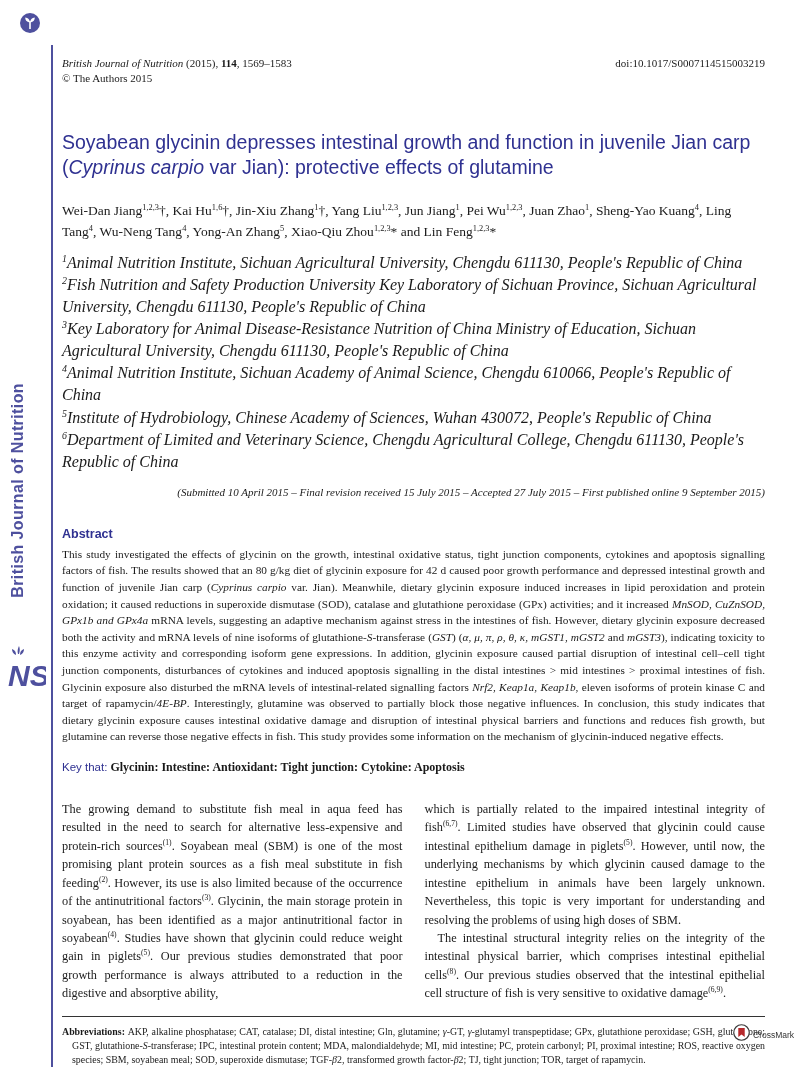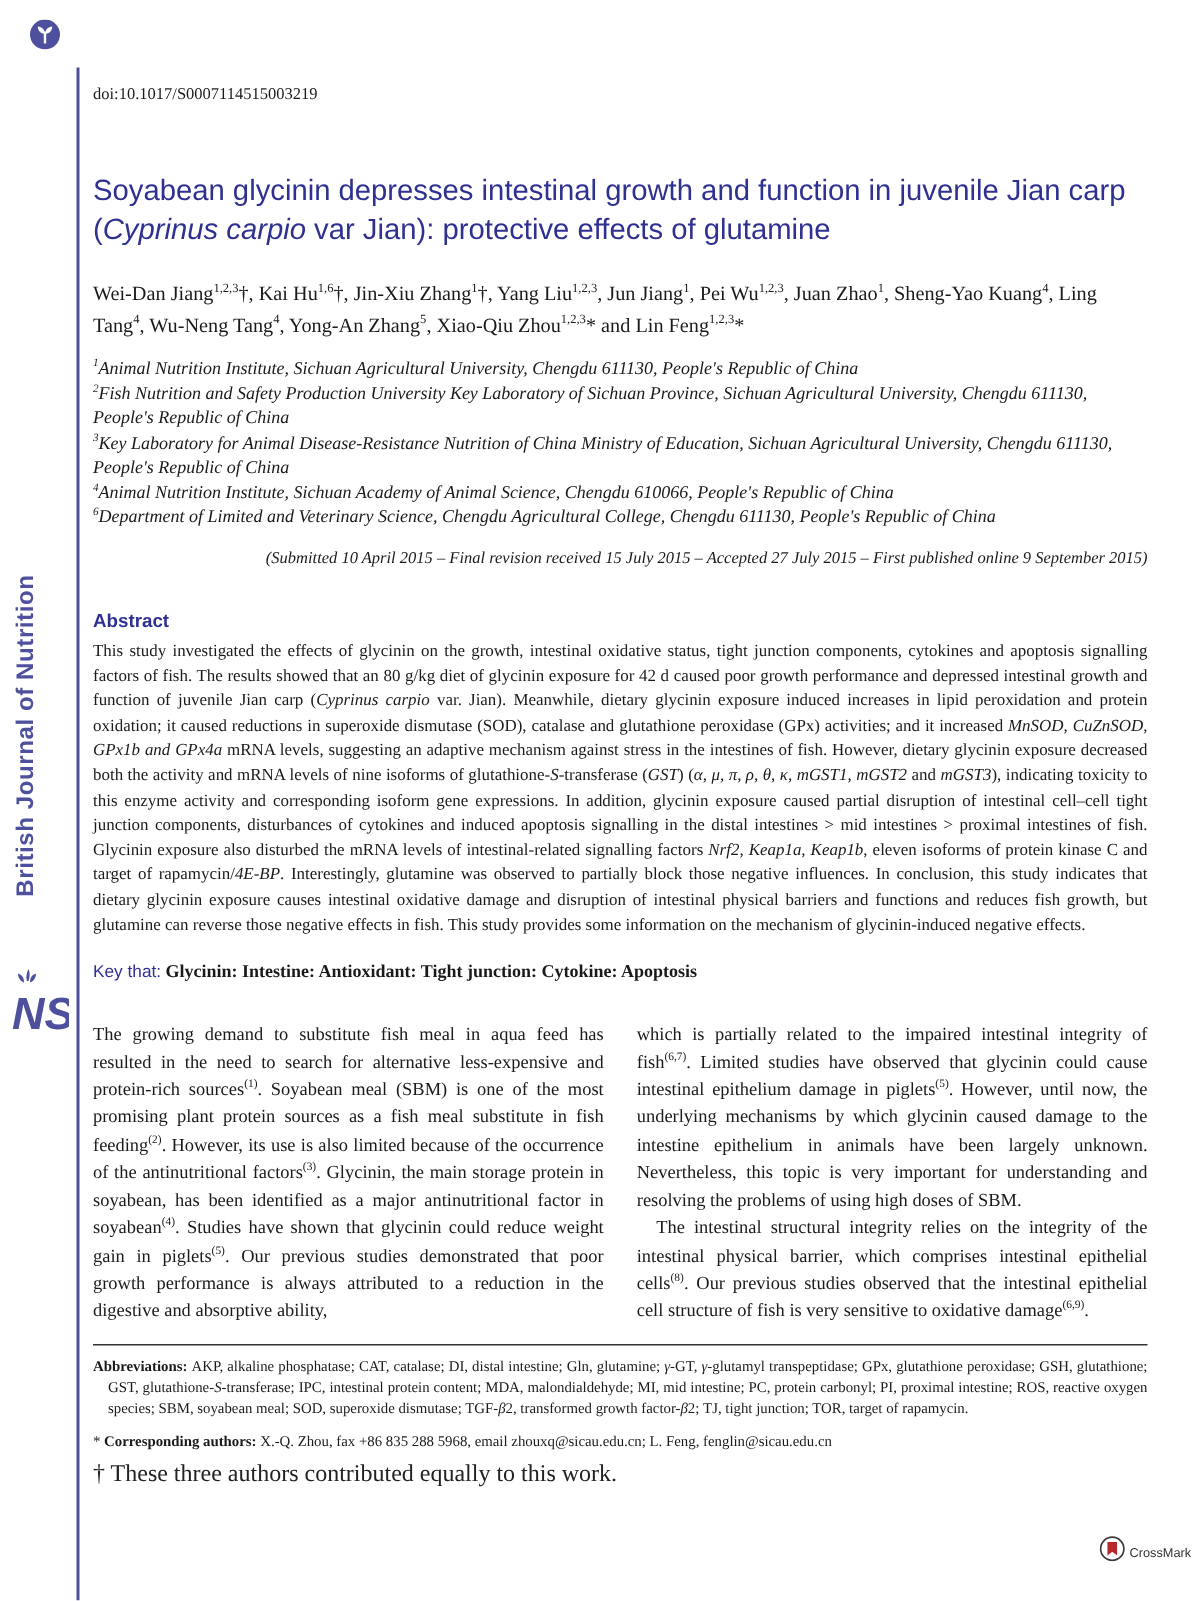--- a/index.html
+++ b/index.html
@@ -17,21 +17,21 @@
   .ns-logo{position:absolute;left:6px;top:642px;}
   
   .content{position:absolute;left:62px;top:0;width:703px;}
   .jheader{display:flex;justify-content:space-between;margin-top:56px;
        font-size:11px;line-height:1.35;}
   .jheader .left{}
   .jheader .right{font-size:11px;}
   .article-title{margin-top:44px;font-family:"Liberation Sans","DejaVu Sans",sans-serif;
        font-weight:400;font-size:19.5px;line-height:1.32;color:#2f3191;}
   .authors{margin-top:20px;font-size:13.5px;line-height:1.55;}
-  .affiliations{margin-top:9px;font-size:12px;line-height:1.38;}
+  .affiliations{margin-top:9px;font-size:16px;line-height:1.38;}
   .affil{font-style:italic;}
   .affil sup{font-style:italic;}
   .submitted{margin-top:13px;font-style:italic;font-size:11px;text-align:right;}
   .abstract-head{margin-top:29px;font-family:"Liberation Sans","DejaVu Sans",sans-serif;
        font-weight:700;font-size:12.5px;color:#2f3191;}
   .abstract-body{margin-top:5px;font-size:11.3px;line-height:1.47;text-align:justify;}
   .keywords{margin-top:15px;font-size:12px;}
   .keywords .kw-label{font-family:"Liberation Sans","DejaVu Sans",sans-serif;color:#2f3191;font-size:11.5px;}
   .keywords .kw-body{font-weight:bold;}
   .cols{margin-top:25px;display:flex;gap:22px;font-size:12.3px;line-height:1.5;text-align:justify;}
@@ -70,32 +70,37 @@
       <path d="M10 13 c-3-1 -4-4 -4-6 c3 1 4 3 4 6 z"></path>
       <path d="M14 13 c3-1 4-4 4-6 c-3 1 -4 3 -4 6 z"></path>
     </g>
     <text x="2" y="44" font-family="Liberation Sans, sans-serif" font-size="30" font-weight="bold" font-style="italic" fill="#4e509e">NS</text>
   </svg>
 </div>
 
 <div class="content">
 
   <div class="jheader">
+    <div class="left">
+      <div><span class="i">British Journal of Nutrition</span><span> (2015), </span><span class="b">114</span><span>, 1569–1583</span></div>
+      <div>© The Authors 2015</div>
+    </div>
     <div class="right">doi:10.1017/S0007114515003219</div>
   </div>
 
   <h1 class="article-title" style="margin-bottom:0;"><span>Soyabean glycinin depresses intestinal growth and function in juvenile Jian carp (</span><span class="i">Cyprinus carpio</span><span> var Jian): protective effects of glutamine</span></h1>
 
   <div class="authors"><span>Wei-Dan Jiang</span><sup>1,2,3</sup><span>†, </span><span>Kai Hu</span><sup>1,6</sup><span>†, </span><span>Jin-Xiu Zhang</span><sup>1</sup><span>†, </span><span>Yang Liu</span><sup>1,2,3</sup><span>, </span><span>Jun Jiang</span><sup>1</sup><span>, </span><span>Pei Wu</span><sup>1,2,3</sup><span>, </span><span>Juan Zhao</span><sup>1</sup><span>, </span><span>Sheng-Yao Kuang</span><sup>4</sup><span>, </span><span>Ling Tang</span><sup>4</sup><span>, </span><span>Wu-Neng Tang</span><sup>4</sup><span>, </span><span>Yong-An Zhang</span><sup>5</sup><span>, </span><span>Xiao-Qiu Zhou</span><sup>1,2,3</sup><span>* and </span><span>Lin Feng</span><sup>1,2,3</sup><span>*</span></div>
 
   <div class="affiliations">
     <div class="affil"><sup>1</sup><span class="i">Animal Nutrition Institute, Sichuan Agricultural University, Chengdu 611130, People's Republic of China</span></div>
     <div class="affil"><sup>2</sup><span class="i">Fish Nutrition and Safety Production University Key Laboratory of Sichuan Province, Sichuan Agricultural University, Chengdu 611130, People's Republic of China</span></div>
     <div class="affil"><sup>3</sup><span class="i">Key Laboratory for Animal Disease-Resistance Nutrition of China Ministry of Education, Sichuan Agricultural University, Chengdu 611130, People's Republic of China</span></div>
     <div class="affil"><sup>4</sup><span class="i">Animal Nutrition Institute, Sichuan Academy of Animal Science, Chengdu 610066, People's Republic of China</span></div>
+    <div class="affil"><sup>5</sup><span class="i">Institute of Hydrobiology, Chinese Academy of Sciences, Wuhan 430072, People's Republic of China</span></div>
     <div class="affil"><sup>6</sup><span class="i">Department of Limited and Veterinary Science, Chengdu Agricultural College, Chengdu 611130, People's Republic of China</span></div>
   </div>
 
   <div class="submitted">(Submitted 10 April 2015 – Final revision received 15 July 2015 – Accepted 27 July 2015 – First published online 9 September 2015)</div>
 
   <div class="abstract-head">Abstract</div>
   <div class="abstract-body"><span>This study investigated the effects of glycinin on the growth, intestinal oxidative status, tight junction components, cytokines and apoptosis signalling factors of fish. The results showed that an 80 g/kg diet of glycinin exposure for 42 d caused poor growth performance and depressed intestinal growth and function of juvenile Jian carp (</span><span class="i">Cyprinus carpio</span><span> var. Jian). Meanwhile, dietary glycinin exposure induced increases in lipid peroxidation and protein oxidation; it caused reductions in superoxide dismutase (SOD), catalase and glutathione peroxidase (GPx) activities; and it increased </span><span class="i">MnSOD, CuZnSOD, GPx1b and GPx4a</span><span> mRNA levels, suggesting an adaptive mechanism against stress in the intestines of fish. However, dietary glycinin exposure decreased both the activity and mRNA levels of nine isoforms of glutathione-</span><span class="i">S</span><span>-transferase (</span><span class="i">GST</span><span>) (</span><span class="i">α, μ, π, ρ, θ, κ, mGST1, mGST2</span><span> and </span><span class="i">mGST3</span><span>), indicating toxicity to this enzyme activity and corresponding isoform gene expressions. In addition, glycinin exposure caused partial disruption of intestinal cell–cell tight junction components, disturbances of cytokines and induced apoptosis signalling in the distal intestines &gt; mid intestines &gt; proximal intestines of fish. Glycinin exposure also disturbed the mRNA levels of intestinal-related signalling factors </span><span class="i">Nrf2, Keap1a, Keap1b</span><span>, eleven isoforms of protein kinase C and target of rapamycin/</span><span class="i">4E-BP</span><span>. Interestingly, glutamine was observed to partially block those negative influences. In conclusion, this study indicates that dietary glycinin exposure causes intestinal oxidative damage and disruption of intestinal physical barriers and functions and reduces fish growth, but glutamine can reverse those negative effects in fish. This study provides some information on the mechanism of glycinin-induced negative effects.</span></div>
 
   <div class="keywords">
     <span class="kw-label">Key that:</span>

